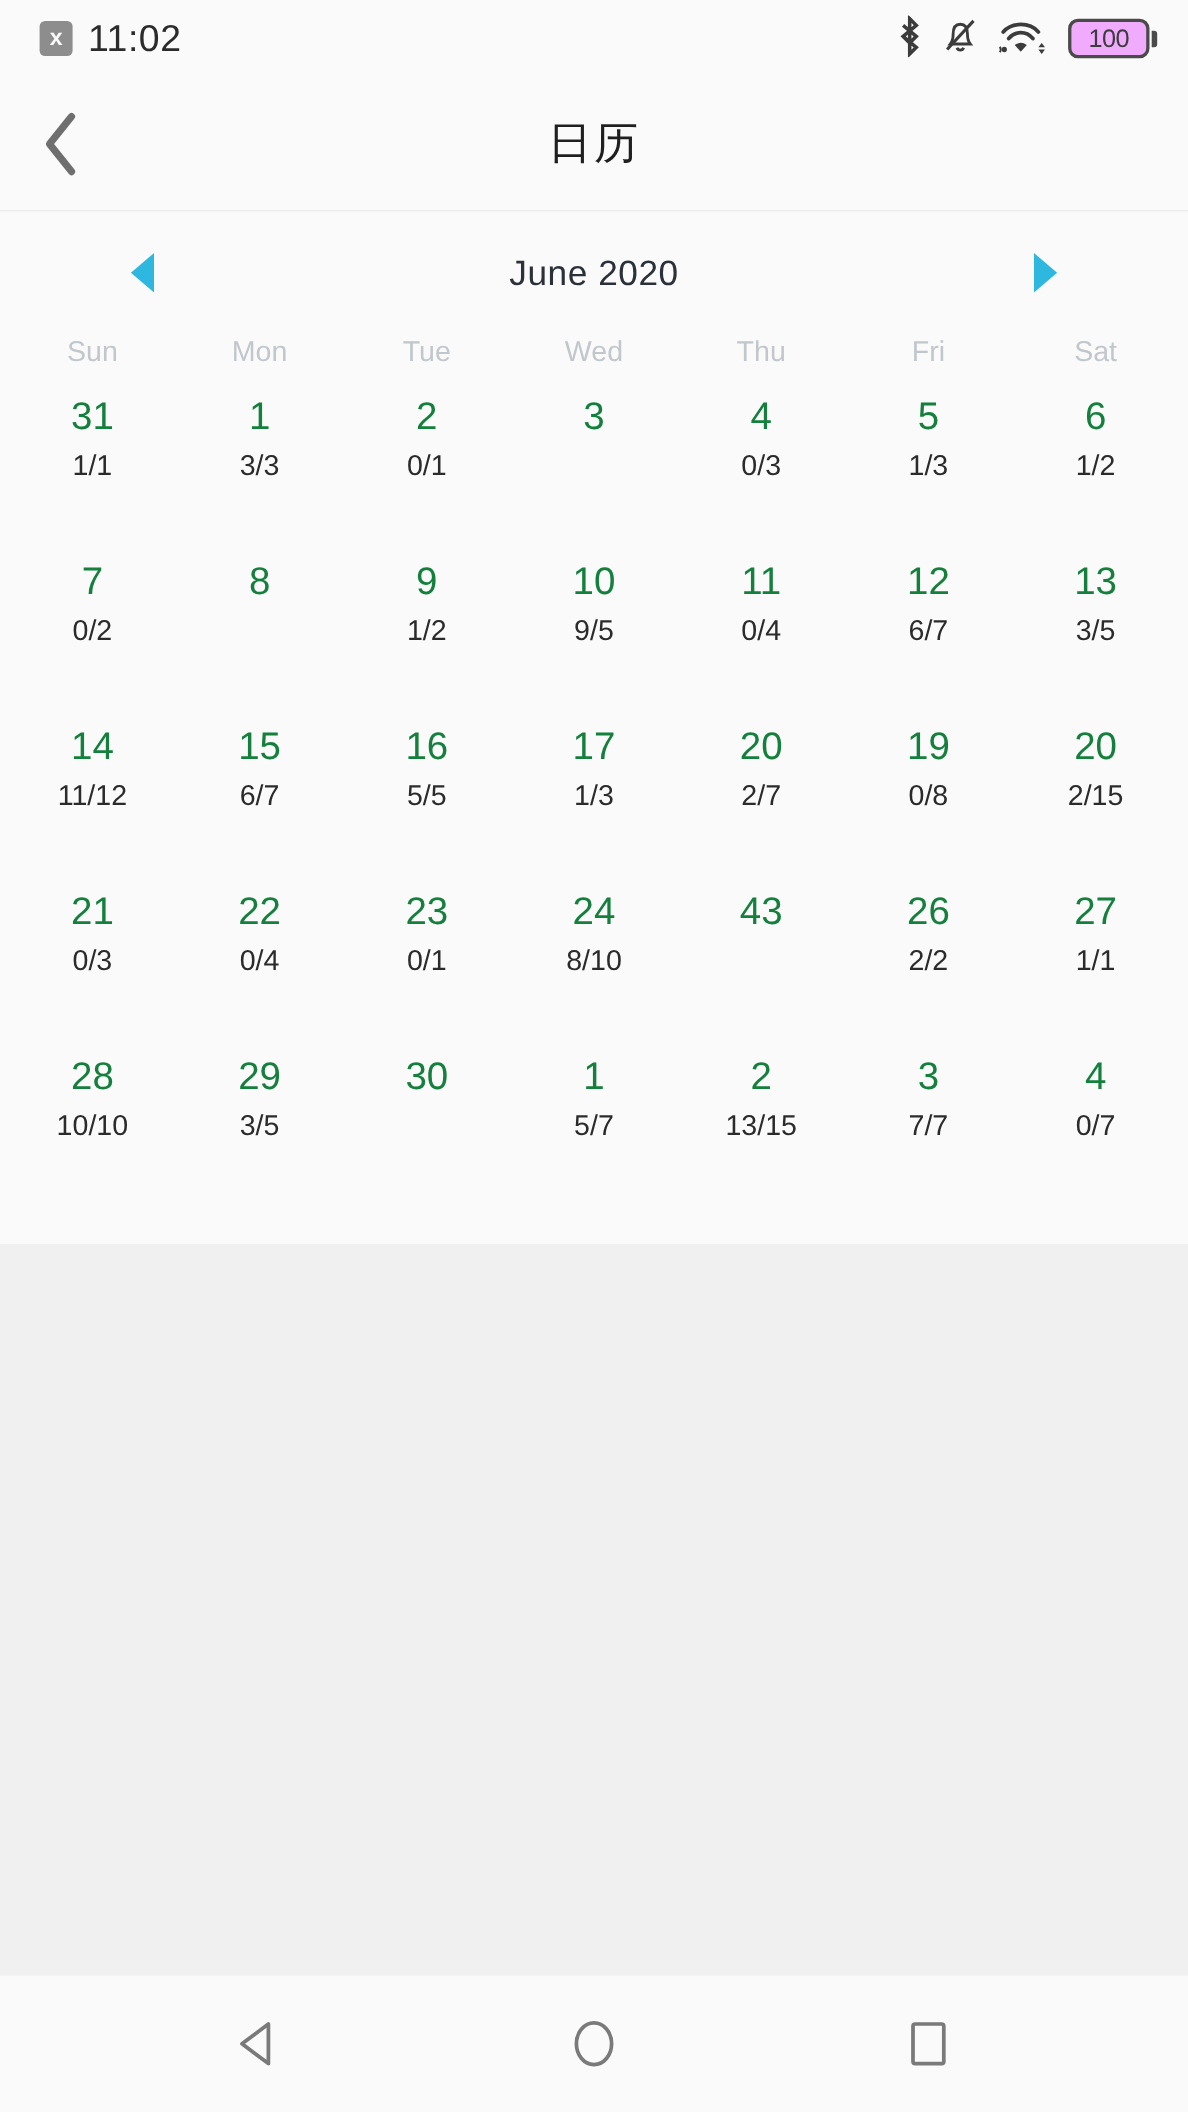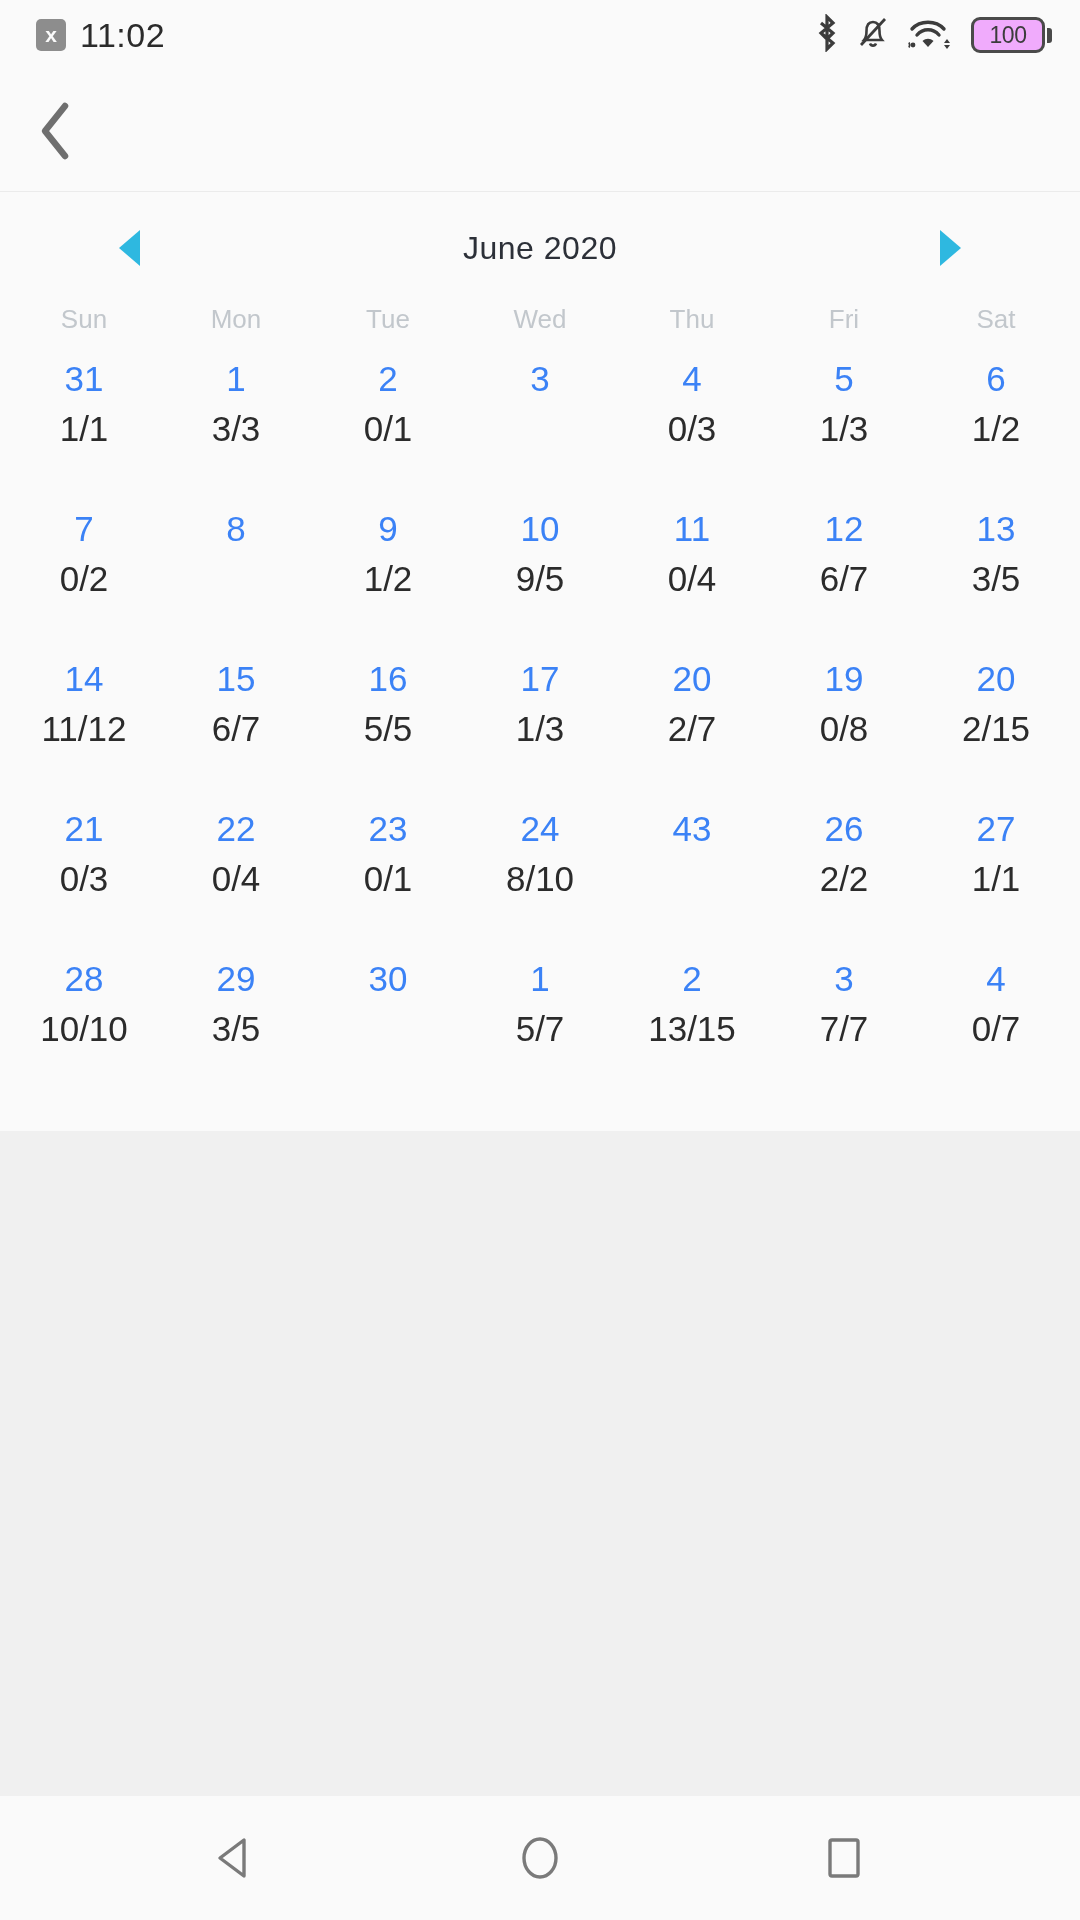--- a/index.html
+++ b/index.html
@@ -60,22 +60,22 @@
   }
   .nav-arrow { width:70px; height:70px; display:flex; align-items:center; justify-content:center; }
   .month-label { font-size:32px; color:#2c3038; letter-spacing:0.5px; }
 
   .weekdays { display:grid; grid-template-columns:repeat(7,1fr); padding:0 8px; margin-bottom:12px; }
   .weekday { text-align:center; font-size:26px; color:#c2c7cc; }
 
   .weeks { padding:0 8px; }
   .week { display:grid; grid-template-columns:repeat(7,1fr); height:150px; }
   .day { display:flex; flex-direction:column; align-items:center; justify-content:flex-start; padding-top:10px; }
-  .day-num { font-size:35px; color:#3b82f6; line-height:1.25; }
-  .day-sub { font-size:35px; color:#2b2b2b; line-height:1.25; margin-top:6px; }
+  .day-num { font-size:35px; color:#15803d; line-height:1.25; }
+  .day-sub { font-size:26px; color:#2b2b2b; line-height:1.25; margin-top:6px; }
 
   
   .filler { background:#f0f0f0; }
 
   
   .navbar {
     position:absolute; left:0; bottom:0; width:1080px; height:124px;
     background:#fafafa; display:flex; align-items:center; justify-content:center; gap:208px;
   }
   .nav-key { width:96px; height:96px; display:flex; align-items:center; justify-content:center; }
@@ -122,20 +122,21 @@
       </span>
     </div>
   </div>
 
   <div class="appbar">
     <div class="back-btn">
       <svg width="38" height="62" viewBox="0 0 38 62">
         <polyline points="28,6 8,31 28,56" fill="none" stroke="#6f6f6f" stroke-width="6.5" stroke-linecap="round" stroke-linejoin="round"></polyline>
       </svg>
     </div>
+    <div class="appbar-title">日历</div>
   </div>
 
   <div class="cal-card">
 
     <div class="month-nav">
       <div class="nav-arrow">
         <svg width="34" height="44" viewBox="0 0 34 44">
           <polygon points="26,4 26,40 5,22" fill="#2EB8E0"></polygon>
         </svg>
       </div>

